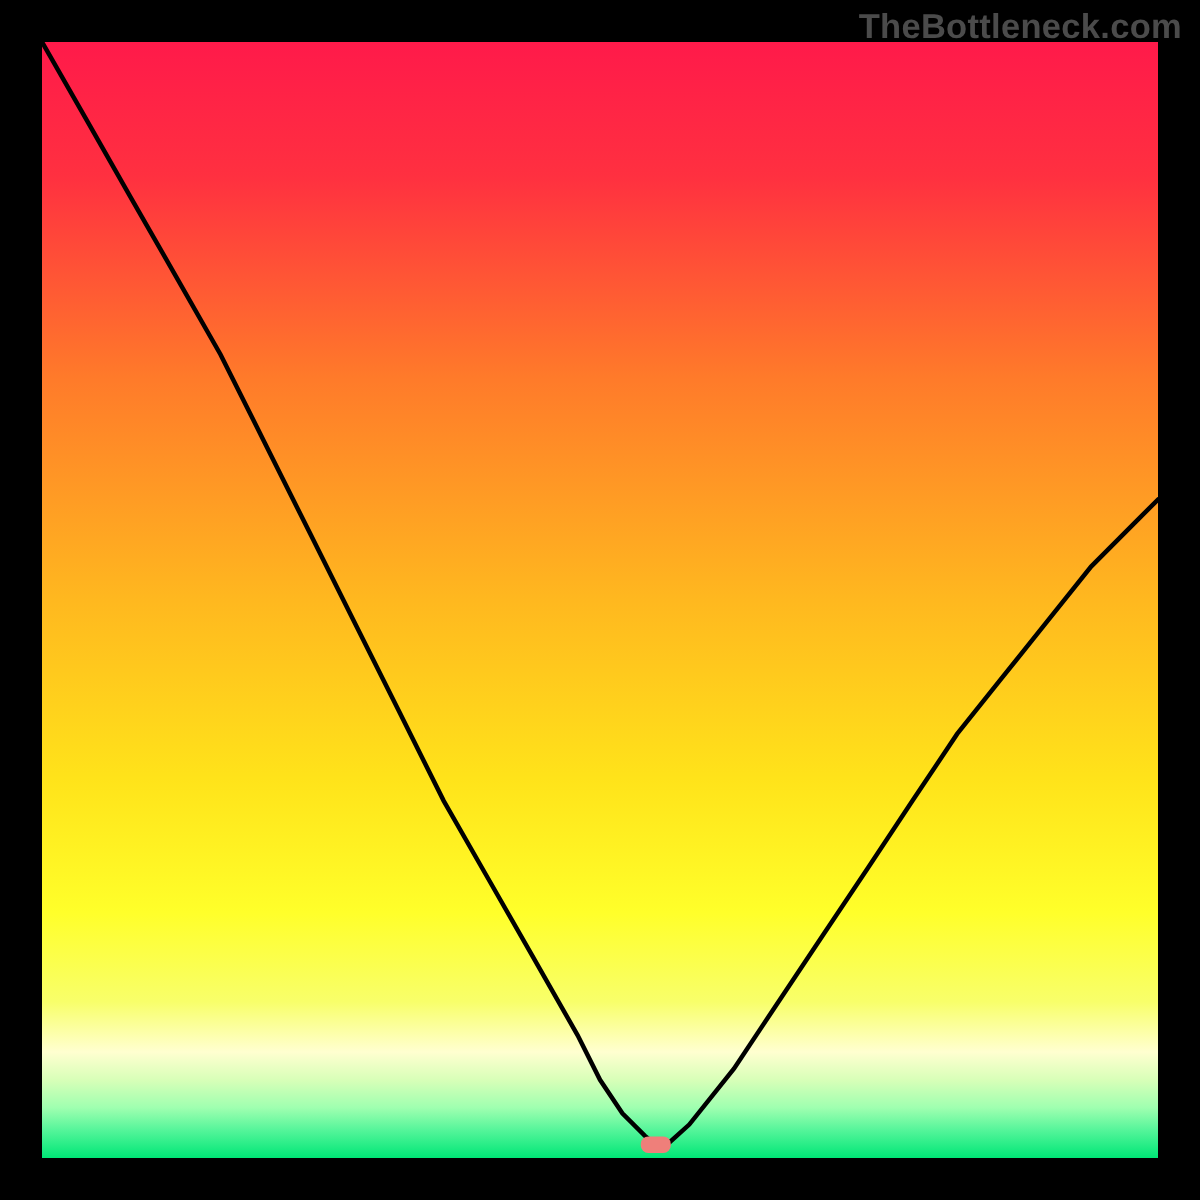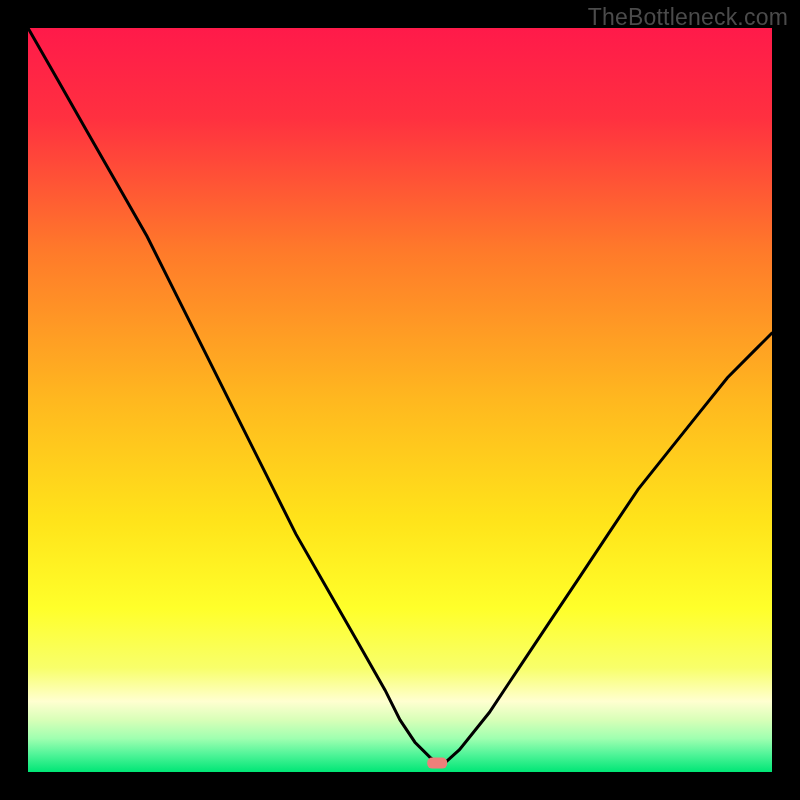--- a/index.html
+++ b/index.html
@@ -30,21 +30,21 @@
     display: block;
     width: 744px;
     height: 744px;
   }
   .watermark {
     position: absolute;
     top: 4px;
     right: 12px;
     color: #4b4b4b;
     font-size: 23px;
-    font-weight: 400;
+    font-weight: 700;
     letter-spacing: 0.2px;
   }
 </style>
 </head>
 <body>
 
 <div class="frame">
 
   <div class="plot">
     <svg viewBox="0 0 744 744">

